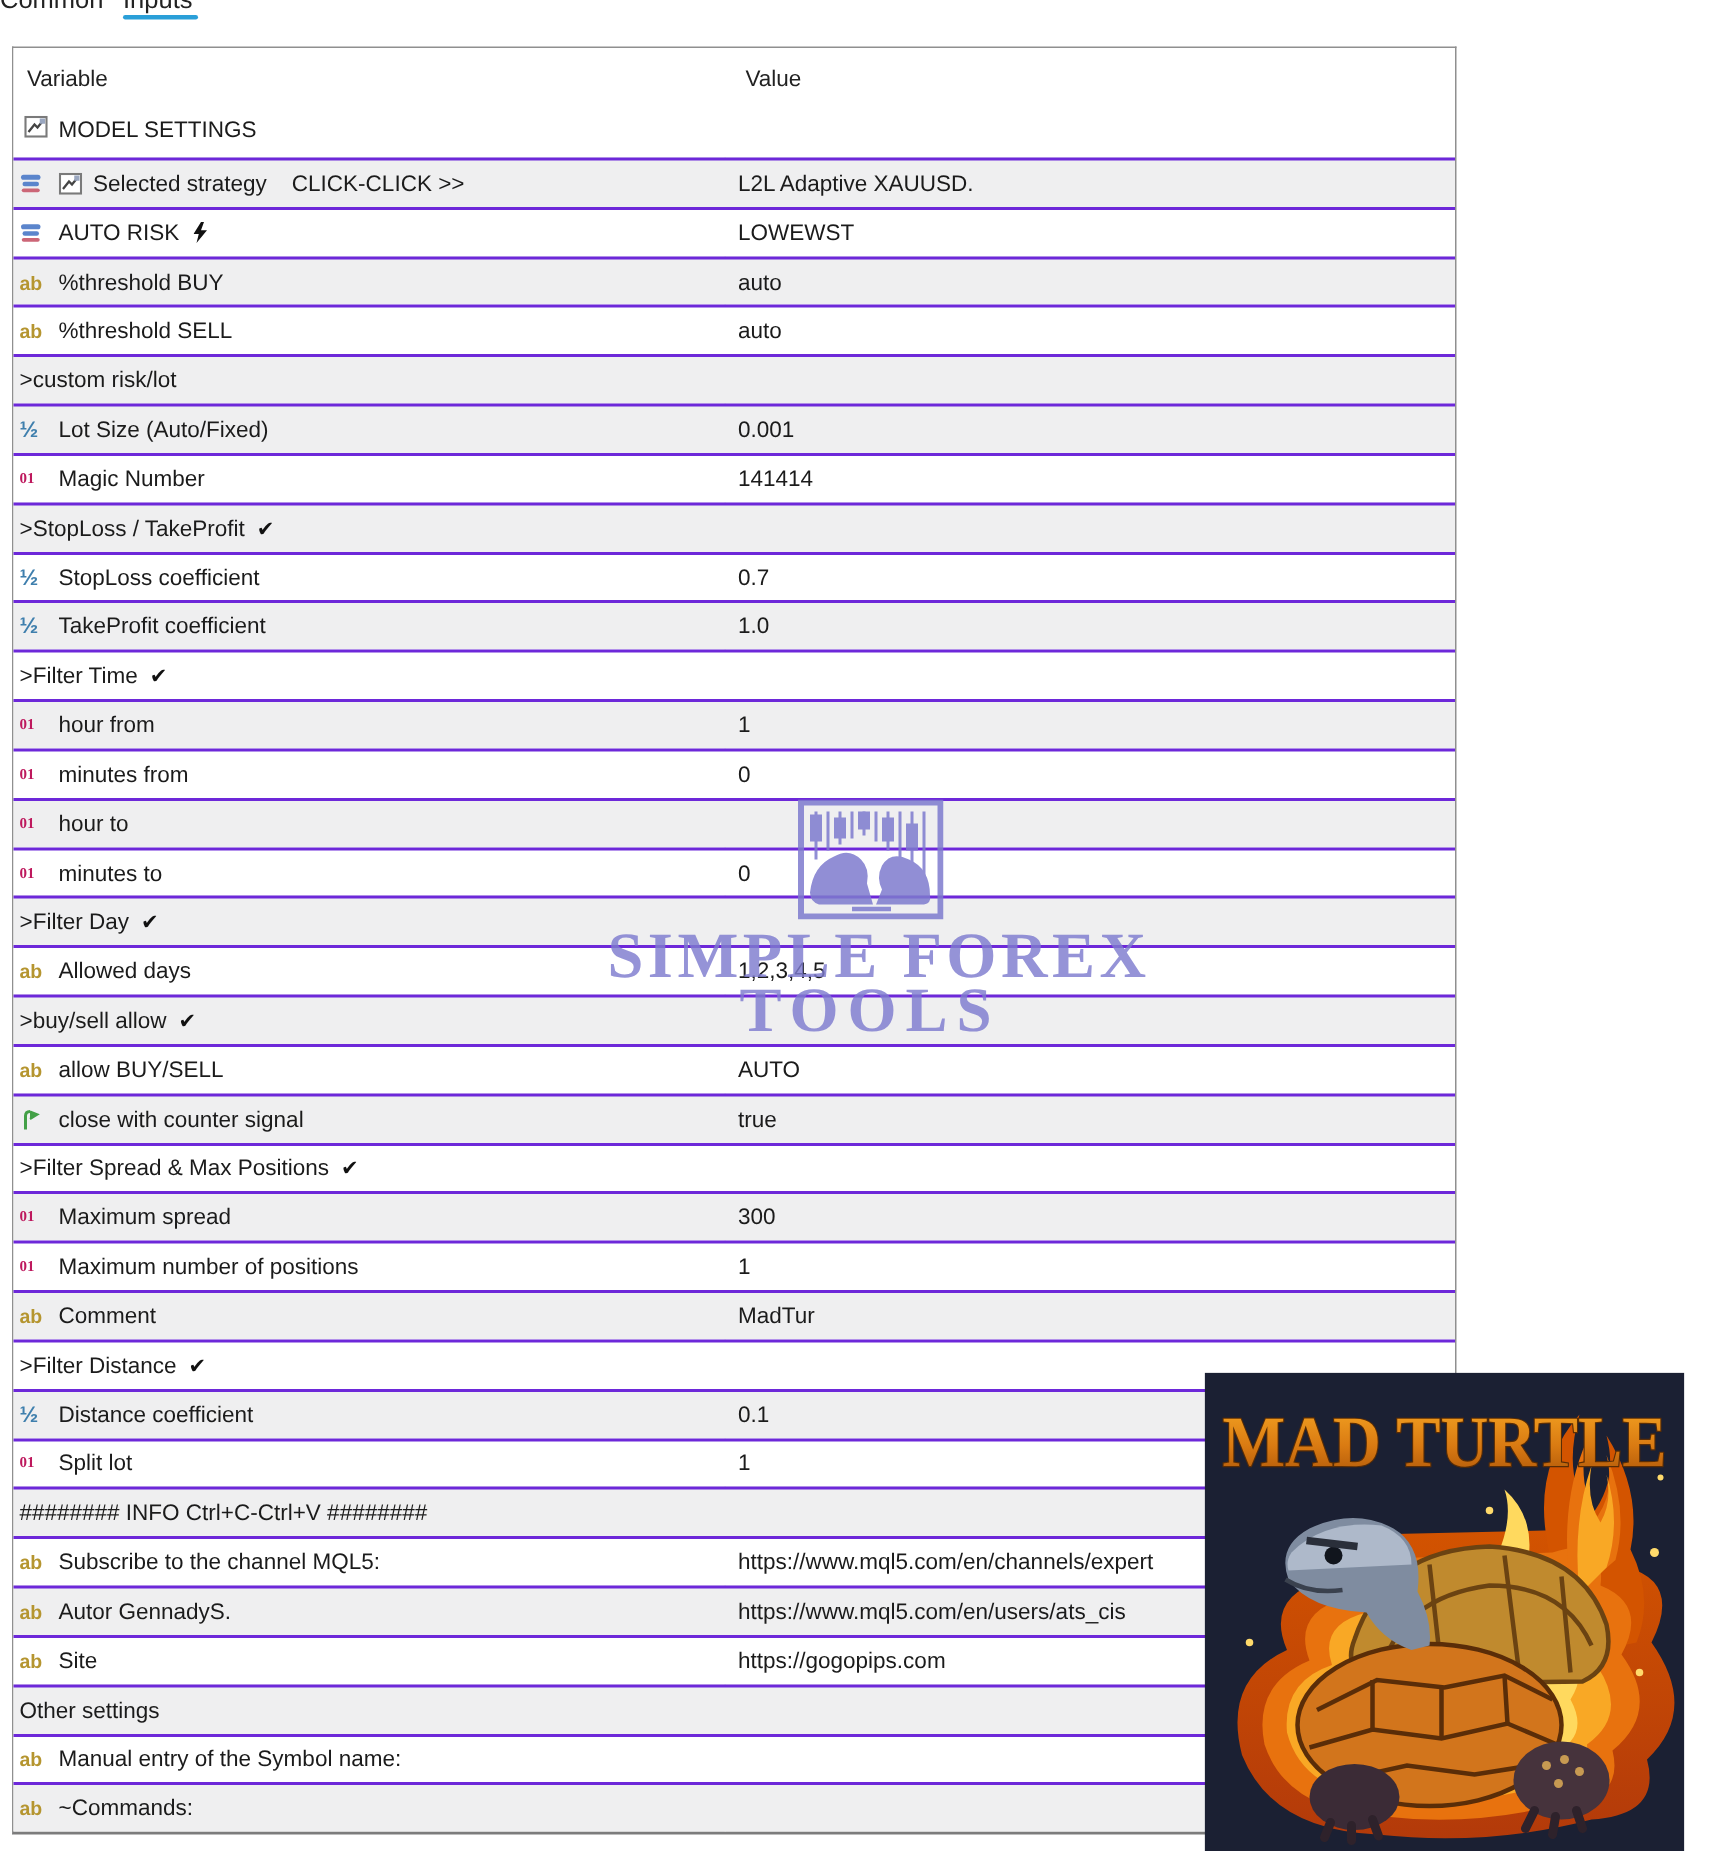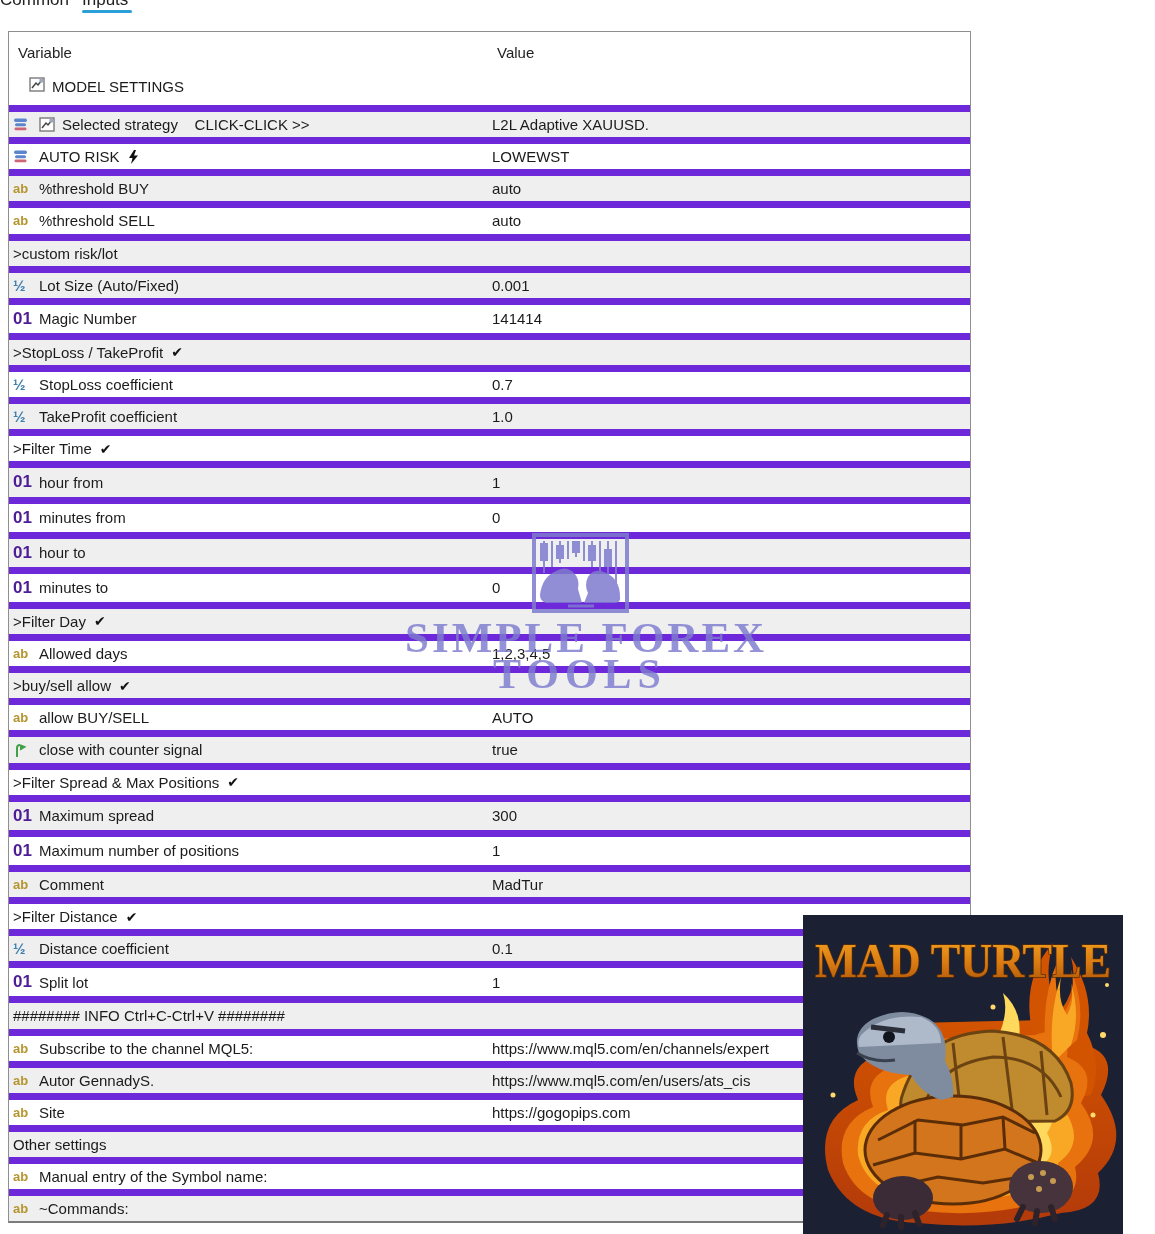--- a/index.html
+++ b/index.html
@@ -14,31 +14,31 @@
   .tab-underline{position:absolute;left:82px;top:10px;width:50px;height:3px;background:#2a9fd8;border-radius:2px;}
 
   
   .ptable{position:absolute;left:8px;top:31px;width:961px;height:1189px;
     border:1px solid #8f8f8f;border-bottom:2px solid #7c7c7c;background:#fff;}
   .colsep{position:absolute;left:474px;top:0;bottom:0;width:1px;background:#d0d0d0;}
   .thead{position:absolute;left:0;top:0;right:0;height:73px;background:#fff;}
   .th{position:absolute;top:12px;font-size:15px;color:#222;}
   .th.c0{left:9px;}
   .th.c1{left:488px;}
-  .group-hdr{position:absolute;left:20px;top:45px;display:flex;align-items:center;gap:7px;font-size:15px;}
+  .group-hdr{position:absolute;left:7px;top:45px;display:flex;align-items:center;gap:7px;font-size:15px;}
   .rows{position:absolute;left:0;top:73px;right:0;bottom:0;display:flex;flex-direction:column;}
-  .prow{flex:1 1 auto;display:flex;border-top:7px solid #6d28d9;background:#fff;align-items:center;font-size:15px;}
+  .prow{flex:1 1 auto;display:flex;border-top:2px solid #6d28d9;background:#fff;align-items:center;font-size:15px;}
   .prow.shade{background:#efeff0;}
   .cell-name{width:474px;display:flex;align-items:center;padding-left:4px;box-sizing:border-box;overflow:hidden;}
   .cell-val{flex:1;padding-left:9px;overflow:hidden;white-space:nowrap;}
   .icwrap{width:26px;display:flex;justify-content:flex-start;flex:0 0 26px;}
   .lbl{white-space:pre;}
   .check{margin-left:8px;font-size:14px;color:#111;}
   .ic-ab{font-size:13px;font-weight:bold;color:#b5952f;letter-spacing:0px;}
-  .ic-01{font-size:17px;font-weight:bold;color:#4c1d95;}
+  .ic-01{font-size:10px;font-weight:bold;color:#be185d;font-family:Liberation Serif, serif;}
   .ic-half{font-size:15px;font-weight:bold;color:#3f7fad;}
   .chart2{margin-right:7px;display:inline-flex;}
   .boltwrap{margin-left:9px;display:inline-flex;}
 
   
   .watermark{position:absolute;left:405px;top:533px;width:350px;text-align:center;z-index:5;
     pointer-events:none;color:rgba(126,123,206,0.82);}
   .wm-logo{display:block;margin:0 auto 6px auto;opacity:0.85;}
   .wm-line1{font-family:"Liberation Serif","DejaVu Serif",serif;font-weight:bold;font-size:43px;
     letter-spacing:3px;line-height:37px;white-space:nowrap;}

